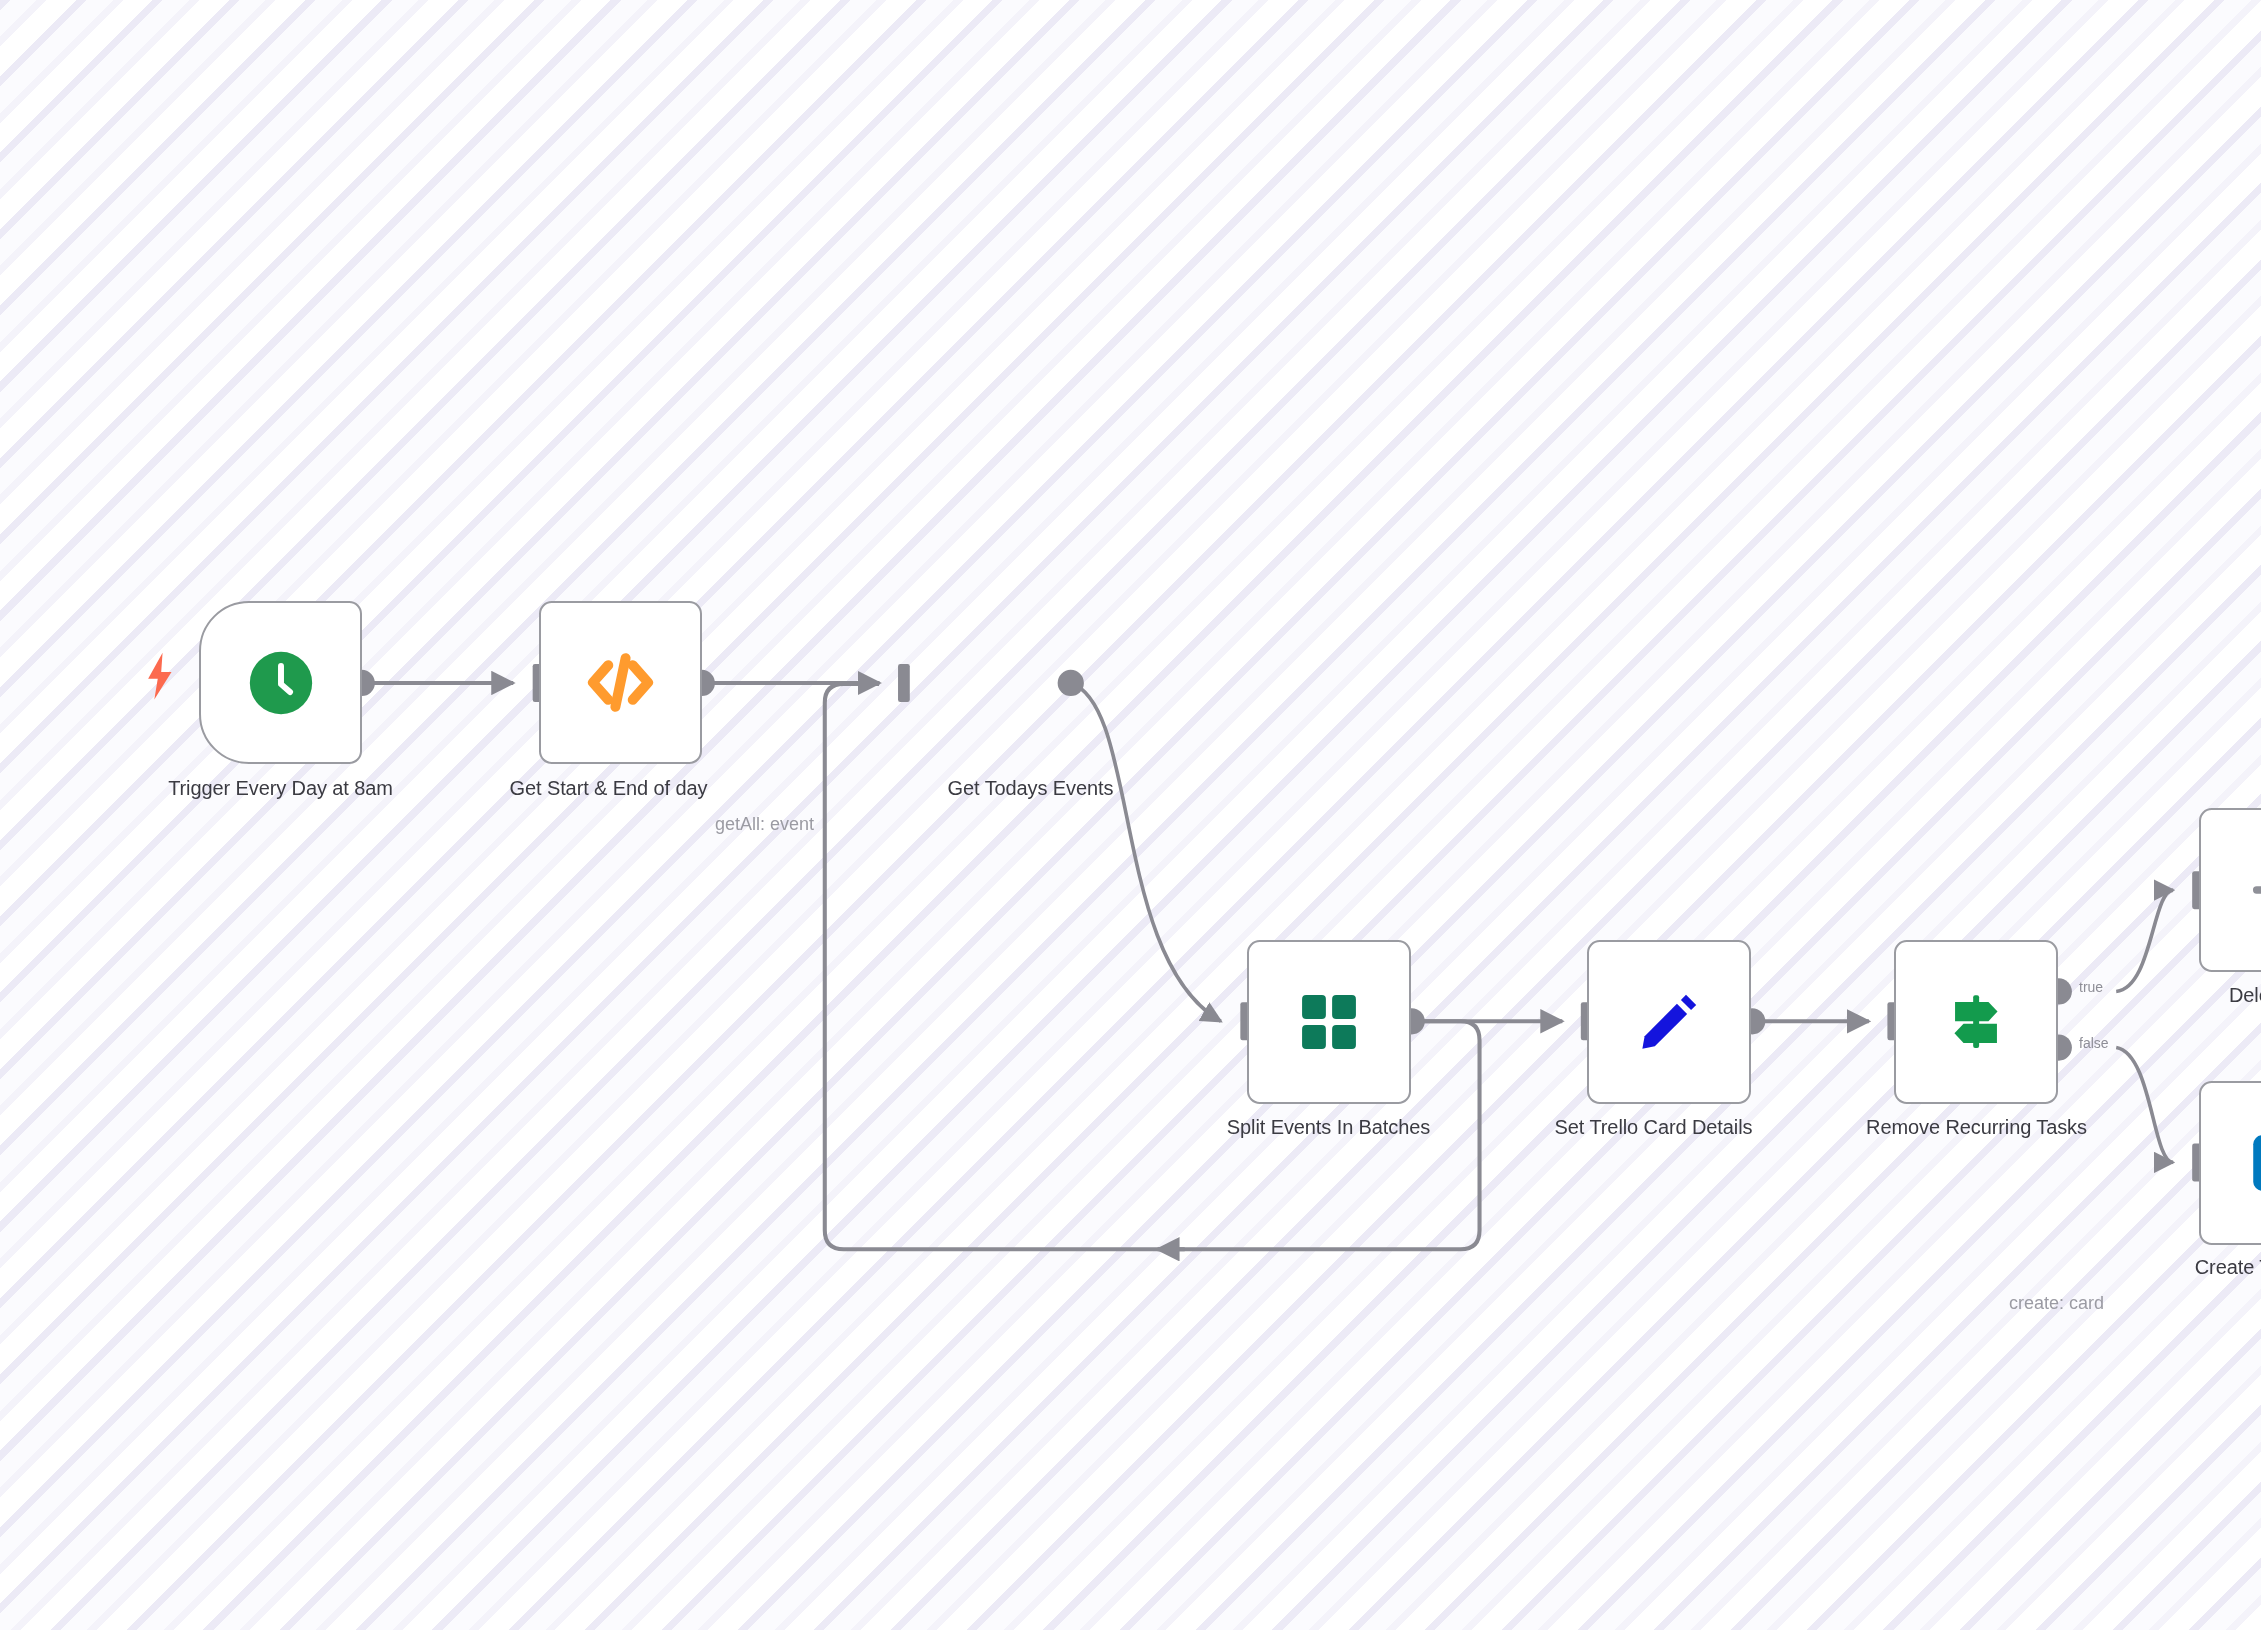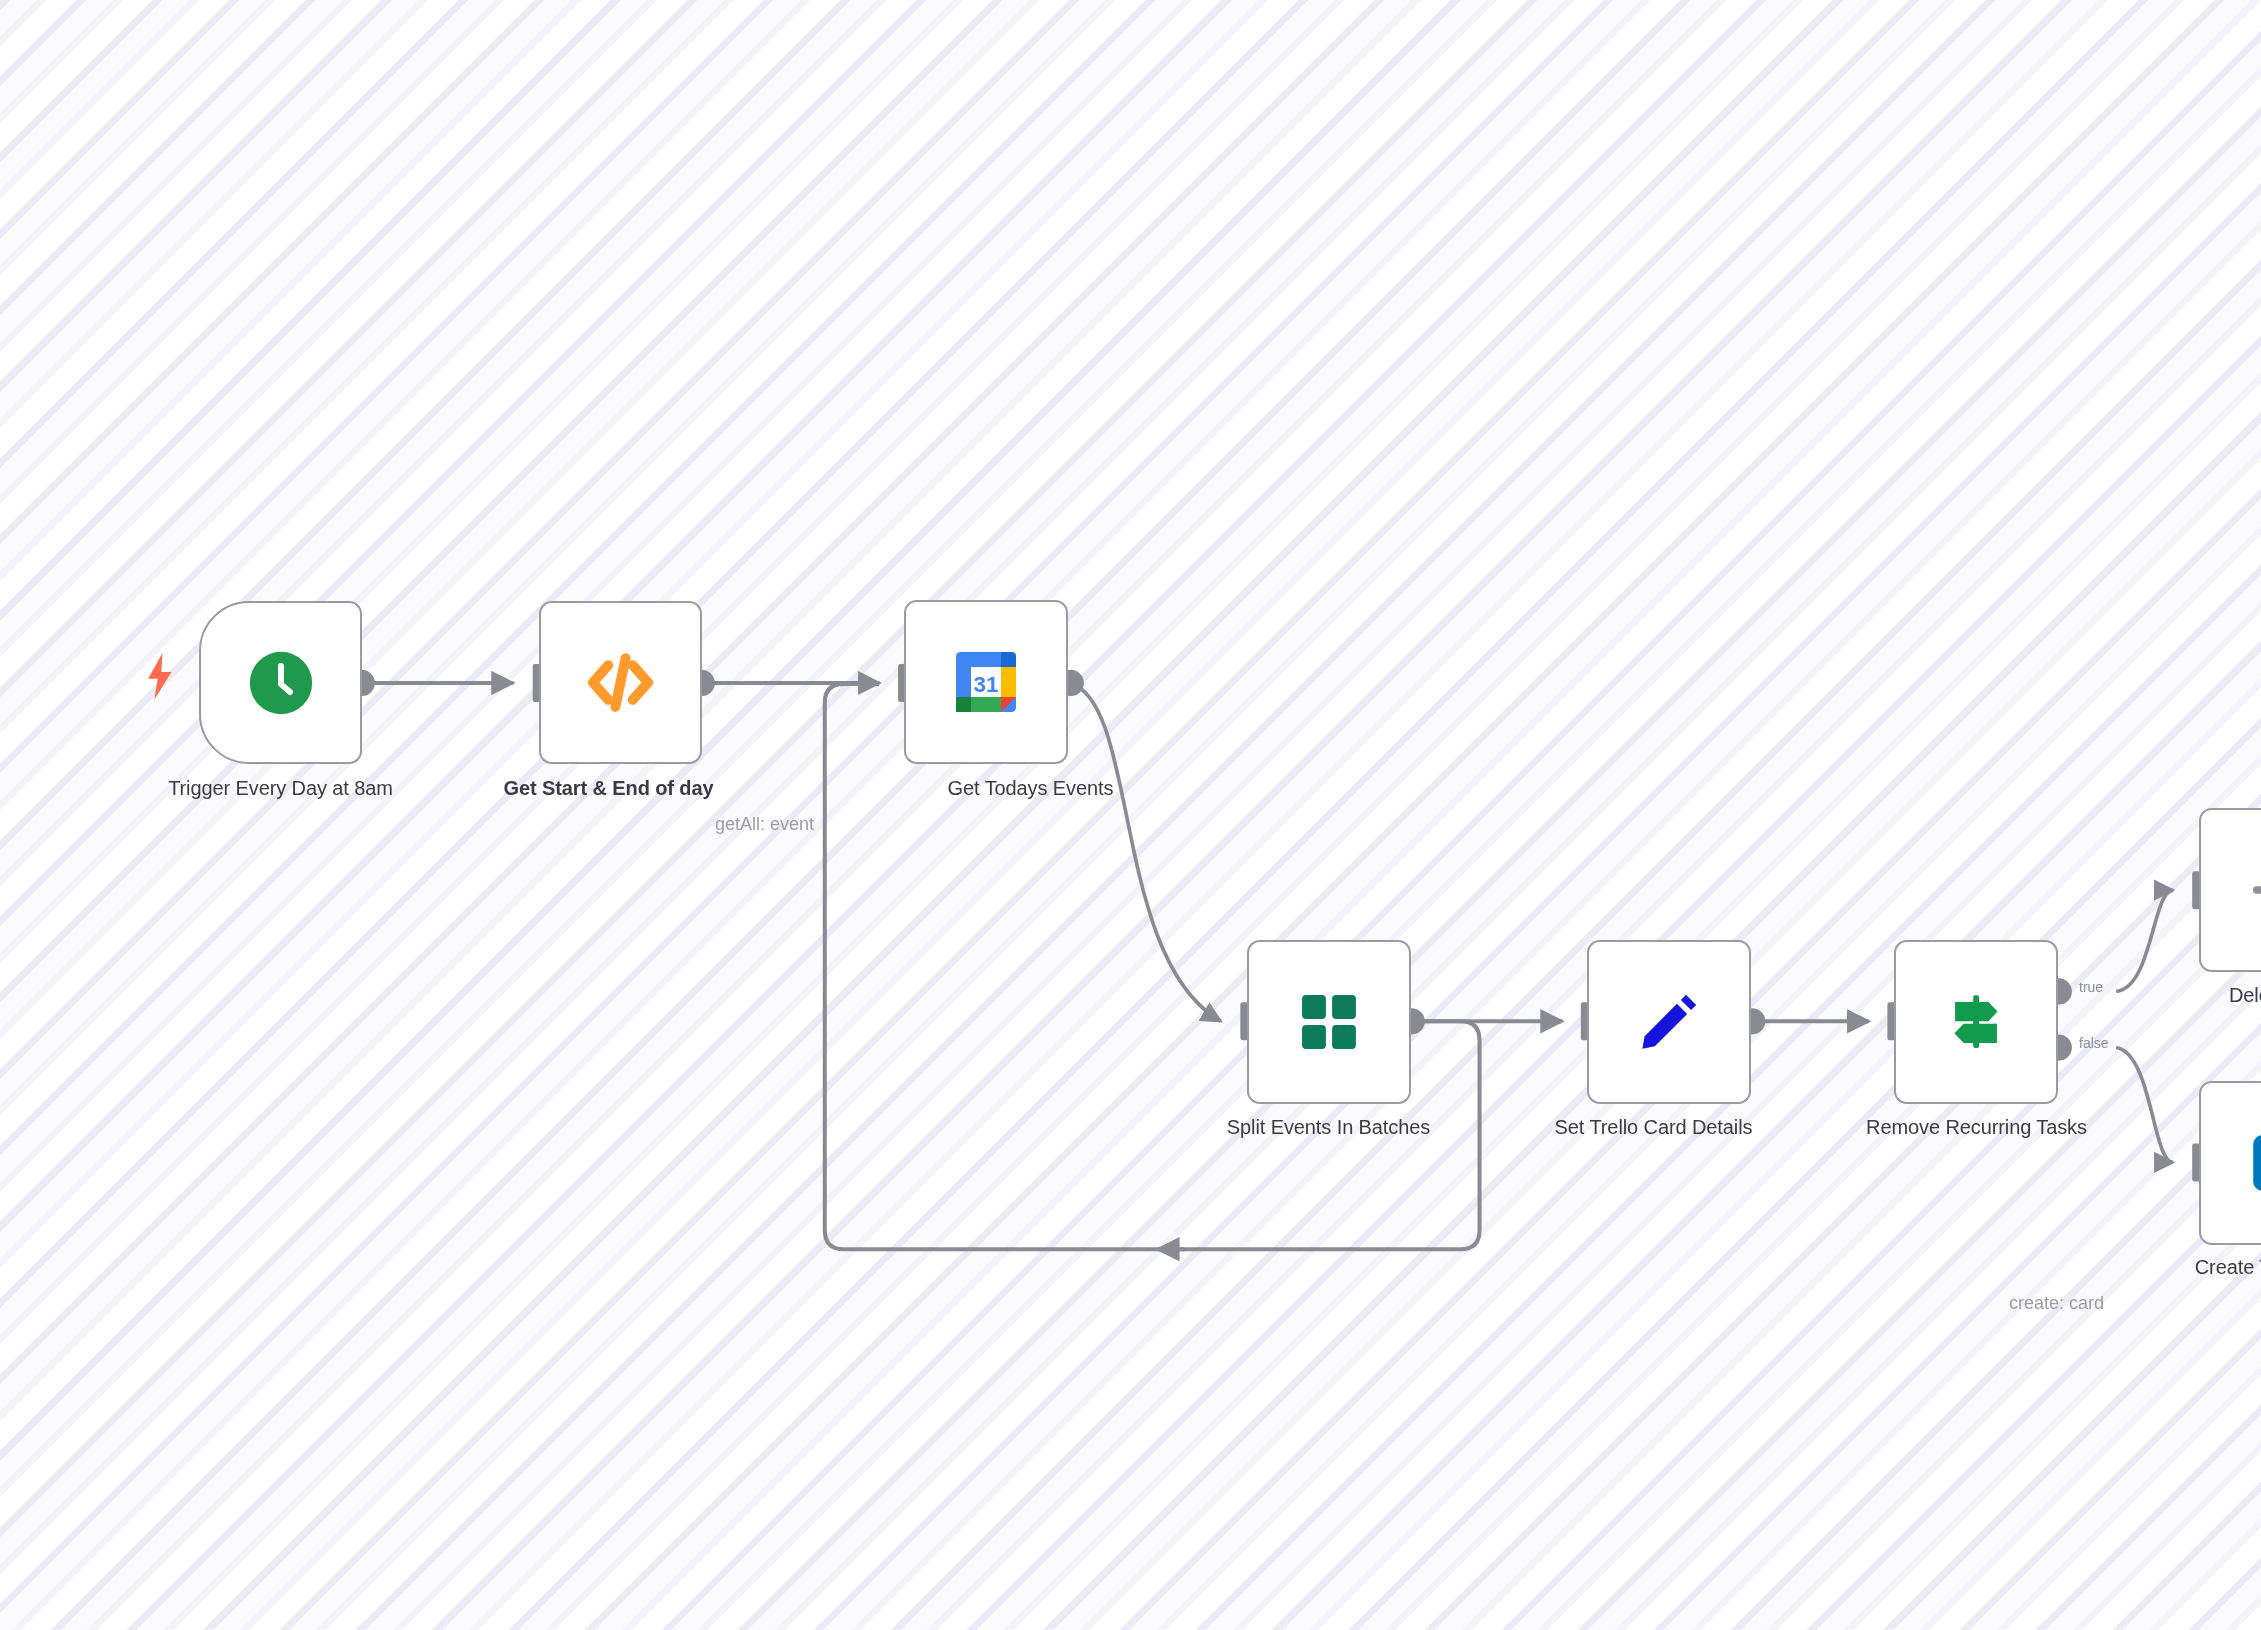--- a/index.html
+++ b/index.html
@@ -156,36 +156,22 @@
 
   <div class="node" style="left:539px; top:601px; width:163px; height:163px;">
     <span class="node-icon">
       <svg width="77" height="77" viewBox="0 0 24 24">
         <path d="M8.2 6.6 L3.4 12 L8.2 17.4" stroke="#ff9b2e" stroke-width="3.1" fill="none" stroke-linecap="round" stroke-linejoin="round"></path>
         <path d="M15.8 6.6 L20.6 12 L15.8 17.4" stroke="#ff9b2e" stroke-width="3.1" fill="none" stroke-linecap="round" stroke-linejoin="round"></path>
         <path d="M13.6 4.4 L10.4 19.6" stroke="#ff9b2e" stroke-width="3.1" fill="none" stroke-linecap="round"></path>
       </svg>
     </span>
   </div>
-  <div class="node-label" style="left:349px; top:777px; width:519px;font-weight:bold;">Get Start &amp; End of day</div>
-
-  <div class="node" style="left:904px; top:600px; width:164px; height:164px;">
-    <span class="node-icon">
-      <svg width="72" height="72" viewBox="0 0 48 48">
-        <rect x="4" y="4" width="40" height="40" rx="3" fill="#4285f4"></rect>
-        <path d="M34 4 h7 a3 3 0 0 1 3 3 v7 h-10 z" fill="#1967d2"></path>
-        <rect x="34" y="14" width="10" height="20" fill="#fbbc04"></rect>
-        <path d="M34 34 h10 v0 l-10 10 z" fill="#ea4335"></path>
-        <rect x="14" y="34" width="20" height="10" fill="#34a853"></rect>
-        <rect x="4" y="34" width="10" height="10" fill="#188038"></rect>
-        <rect x="14" y="14" width="20" height="20" fill="#ffffff"></rect>
-        <text x="24" y="30.5" font-family="Liberation Sans, sans-serif" font-size="15" font-weight="bold" fill="#4285f4" text-anchor="middle">31</text>
-      </svg>
-    </span>
-  </div>
+  <div class="node-label" style="left:349px; top:777px; width:519px;">Get Start &amp; End of day</div>
+
   <div class="node-label" style="left:715px; top:777px; width:543px;margin-left:44px;">Get Todays Events</div>
   <div class="node-sublabel" style="left:715px; top:814px; width:543px;">getAll: event</div>
 
   <div class="node" style="left:1247px; top:940px; width:164px; height:164px;">
     <span class="node-icon">
       <svg width="68" height="68" viewBox="0 0 24 24">
         <rect x="2.5" y="2.5" width="8.4" height="8.4" rx="1.4" fill="#0d7a5a"></rect>
         <rect x="13.1" y="2.5" width="8.4" height="8.4" rx="1.4" fill="#0d7a5a"></rect>
         <rect x="2.5" y="13.1" width="8.4" height="8.4" rx="1.4" fill="#0d7a5a"></rect>
         <rect x="13.1" y="13.1" width="8.4" height="8.4" rx="1.4" fill="#0d7a5a"></rect>

